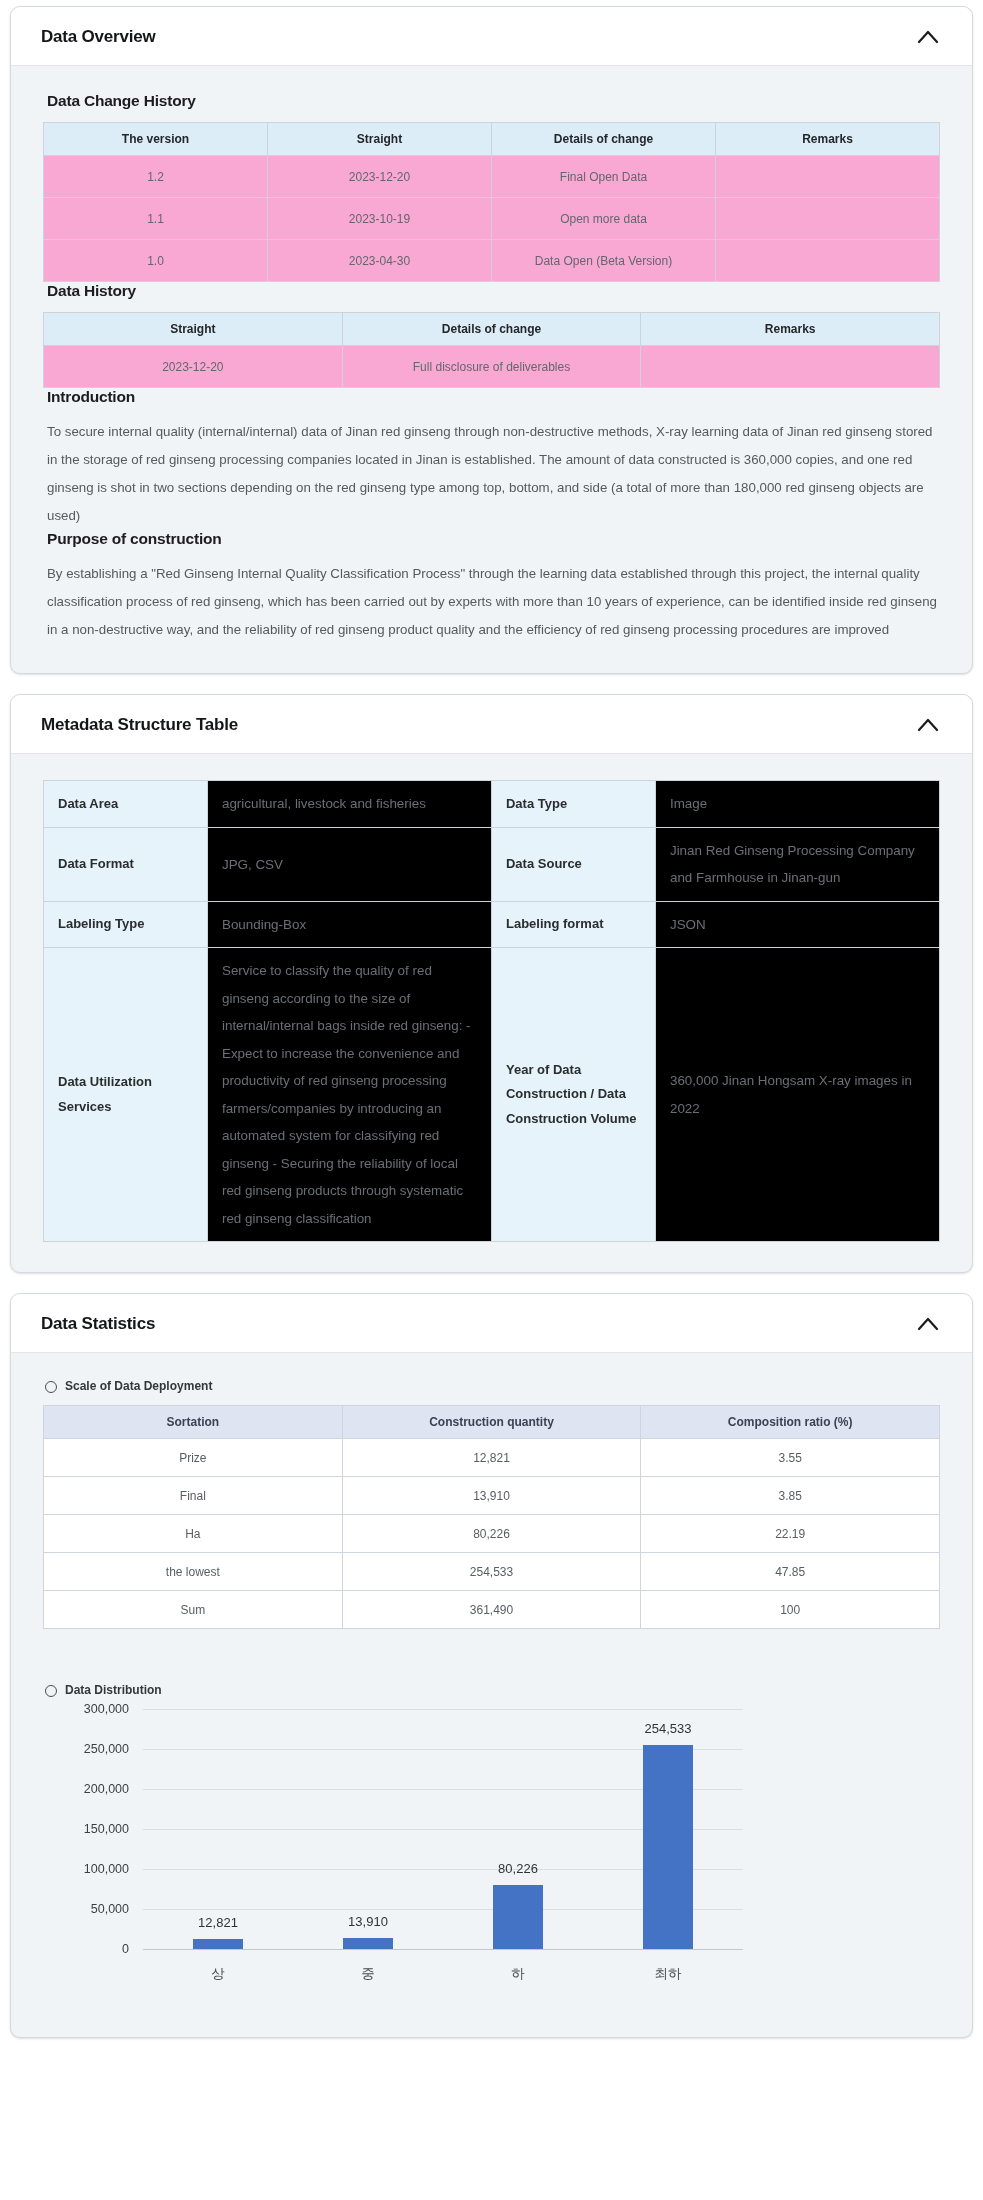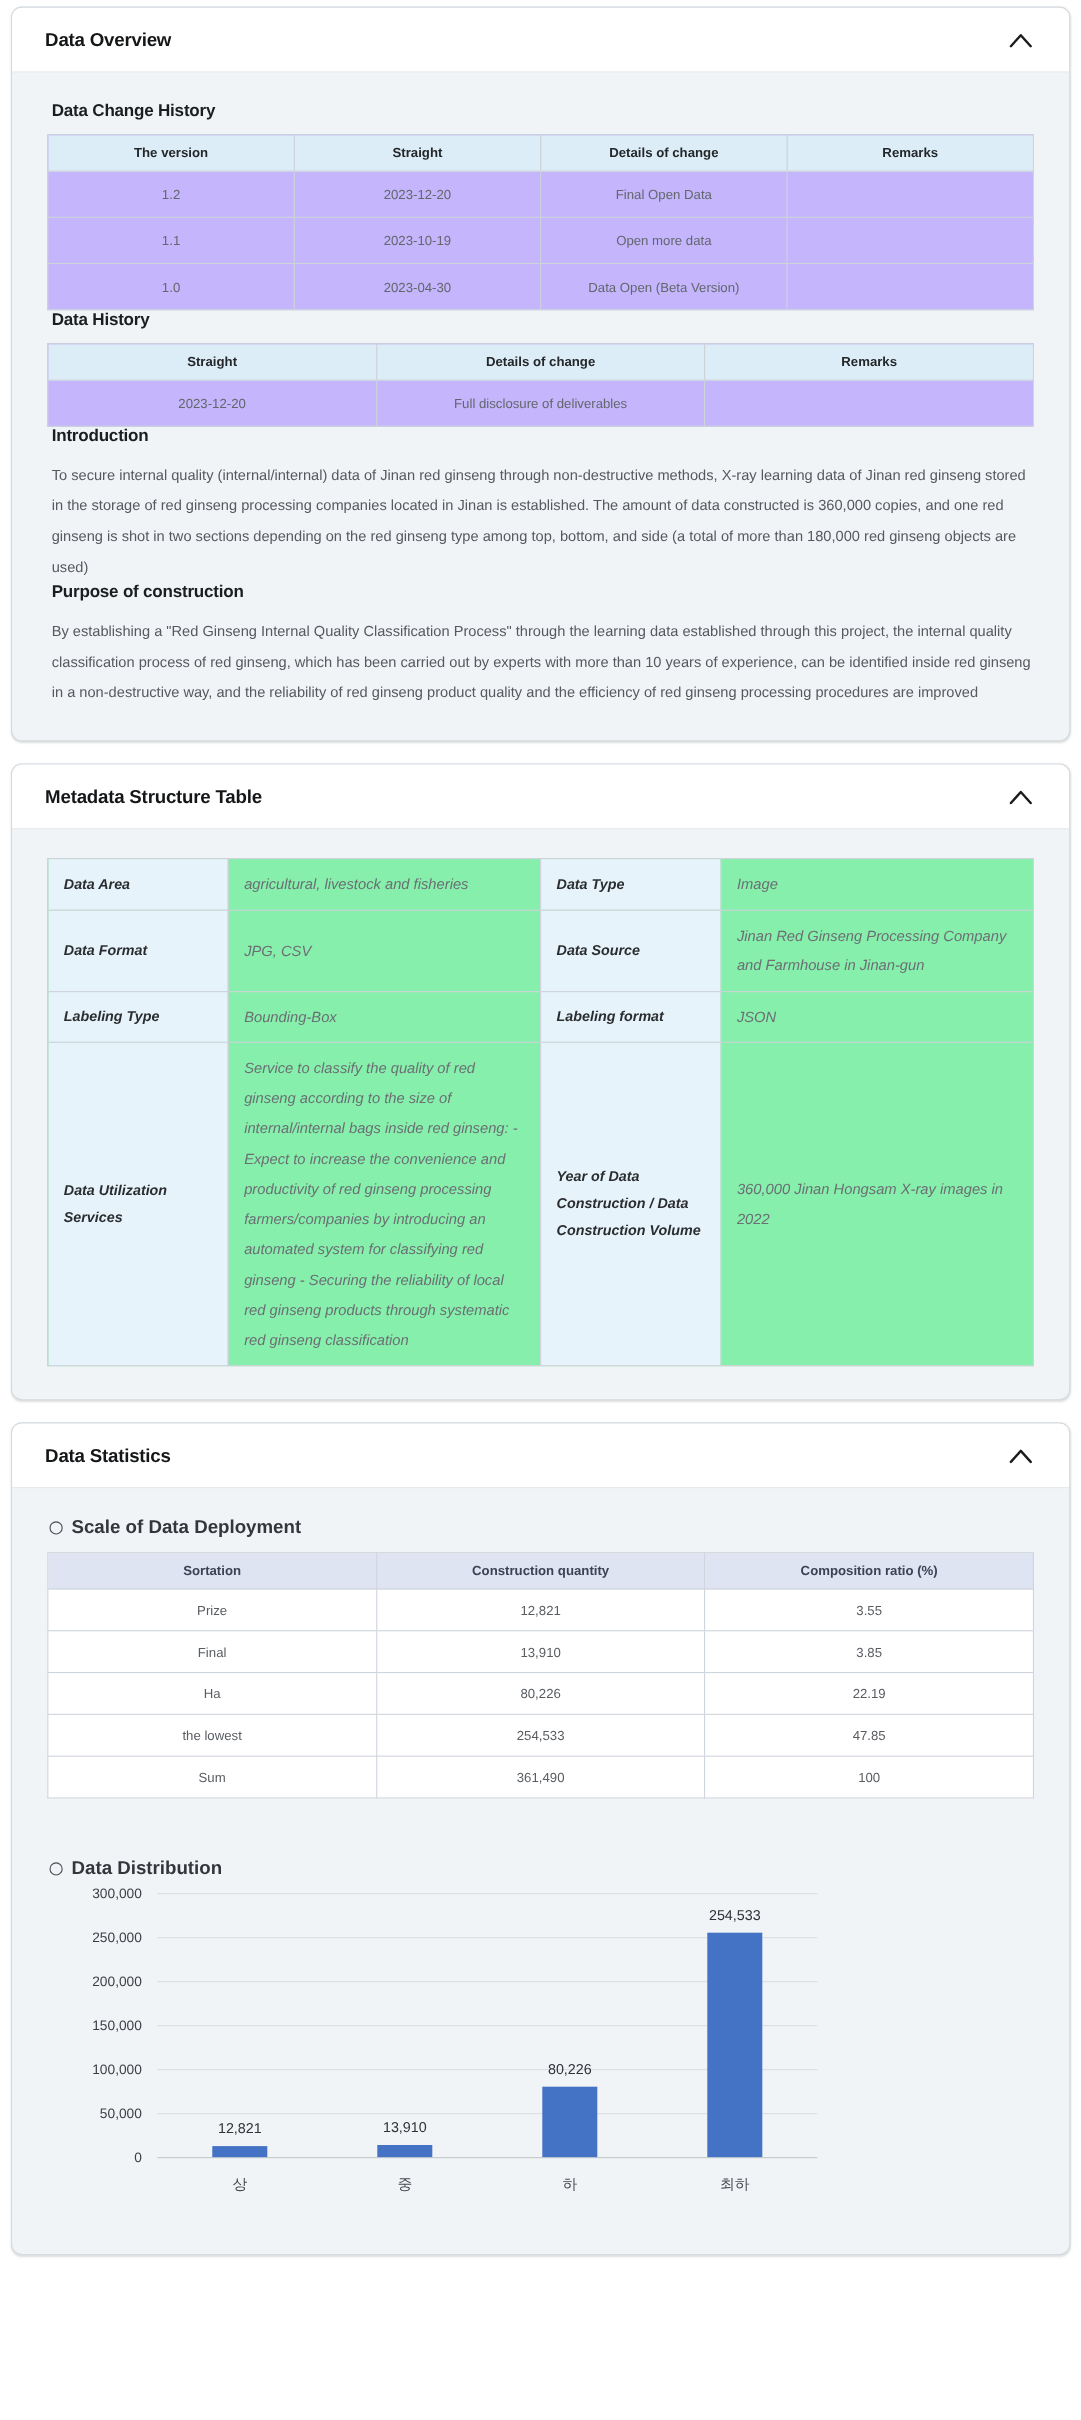--- a/index.html
+++ b/index.html
@@ -30,21 +30,21 @@
   .card-body { padding: 26px 32px 30px 32px; }
   h3.sub-heading {
     font-size: 15.5px; font-weight: bold; color: #1b1d20;
     margin: 0 0 12px 4px; letter-spacing: -0.2px;
   }
   .section-gap { margin-top: 40px; }
 
   table.data-table {
     width: 100%;
     border-collapse: collapse;
-    background: #c4b5fd;
+    background: #f9a8d4;
     border: 1px solid #7e8a93;
     table-layout: fixed;
   }
   table.data-table th, table.data-table td {
     border: 1px solid #ccd3d9;
     text-align: center;
     vertical-align: middle;
     font-size: 12px;
   }
   table.data-table th {
@@ -52,24 +52,23 @@
     color: #24272a;
     font-weight: bold;
     height: 33px;
   }
   table.data-table td { color: #63676c; height: 42px; }
 
   
   table.meta-table {
     width: 100%;
     border-collapse: collapse;
-    background: #86efac;
+    background: #000000;
     border: 1px solid #aeb8bf;
     table-layout: fixed;
-    font-style: italic;
   }
   table.meta-table th, table.meta-table td {
     border: 1px solid #ccd3d9;
     text-align: left;
     vertical-align: middle;
     padding: 9px 14px;
   }
   table.meta-table th {
     background: #e7f3fa;
     font-size: 13px;
@@ -101,22 +100,22 @@
   table.stats-table th {
     background: #dee4f2;
     color: #3c4254;
     font-size: 12px;
     font-weight: bold;
     height: 33px;
   }
   table.stats-table td { color: #595d62; font-size: 12px; height: 38px; }
 
   .circle-label {
-    display: flex; align-items: center; gap: 8px;
-    font-size: 17px; font-weight: bold; color: #33373c;
+    display: flex; align-items: flex-end; gap: 8px;
+    font-size: 12px; font-weight: bold; color: #33373c;
     margin: 0 0 12px 2px;
   }
   .circle-bullet {
     width: 12px; height: 12px; border: 1.4px solid #4a4e53;
     border-radius: 50%; display: inline-block; flex: none;
     background: transparent;
   }
 
   p.body-text {
     font-size: 13.3px;

